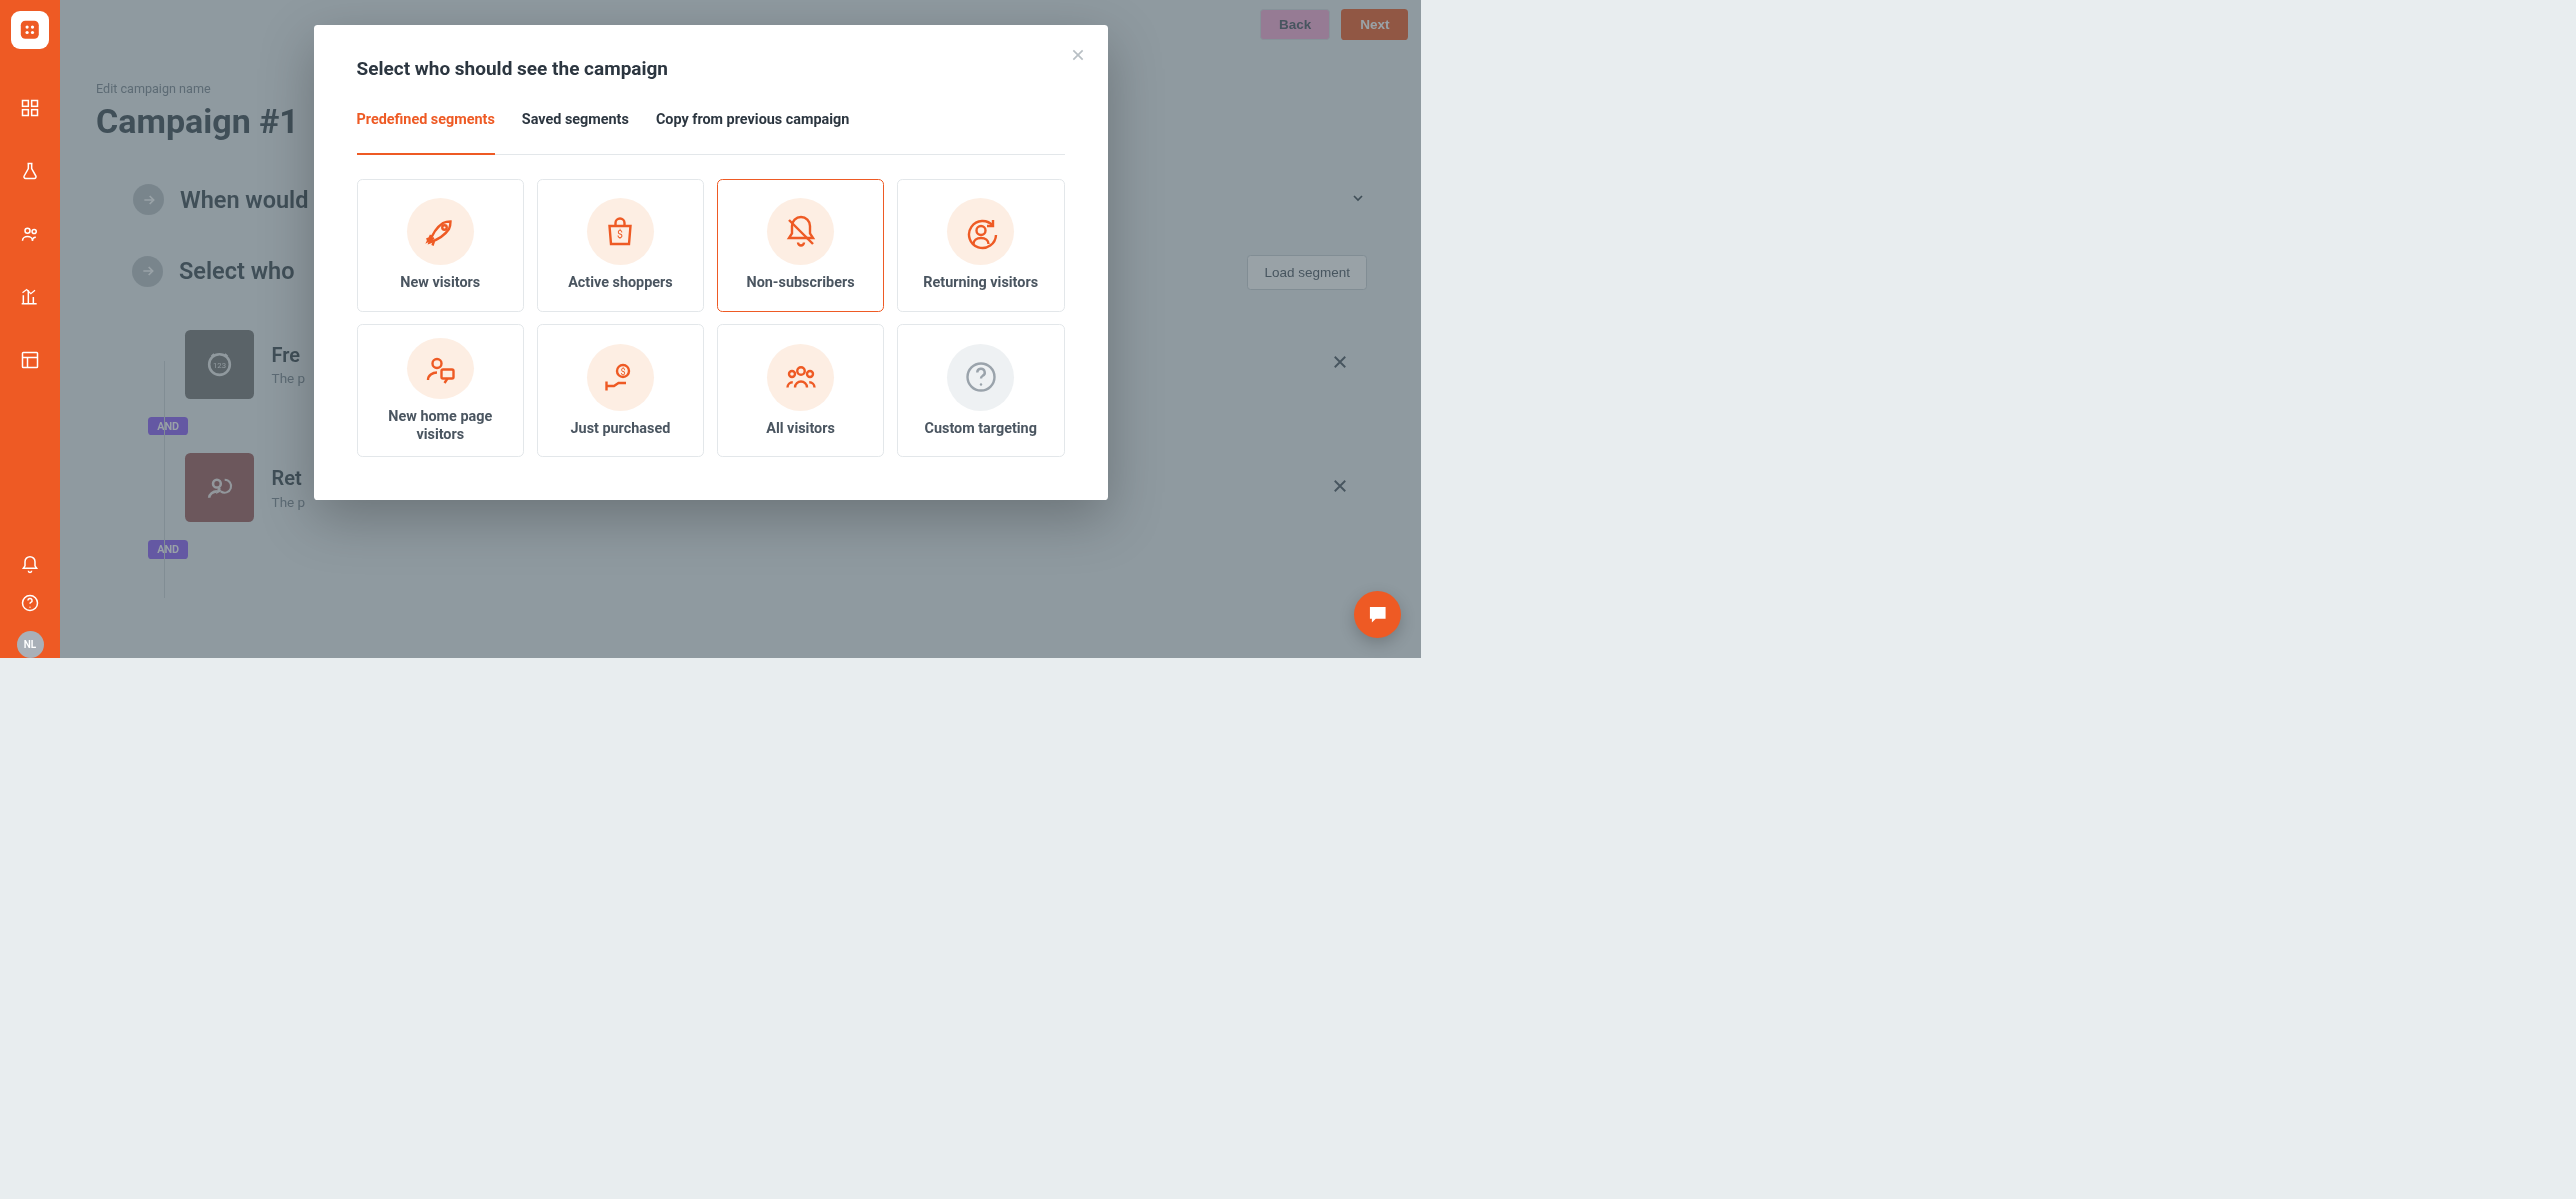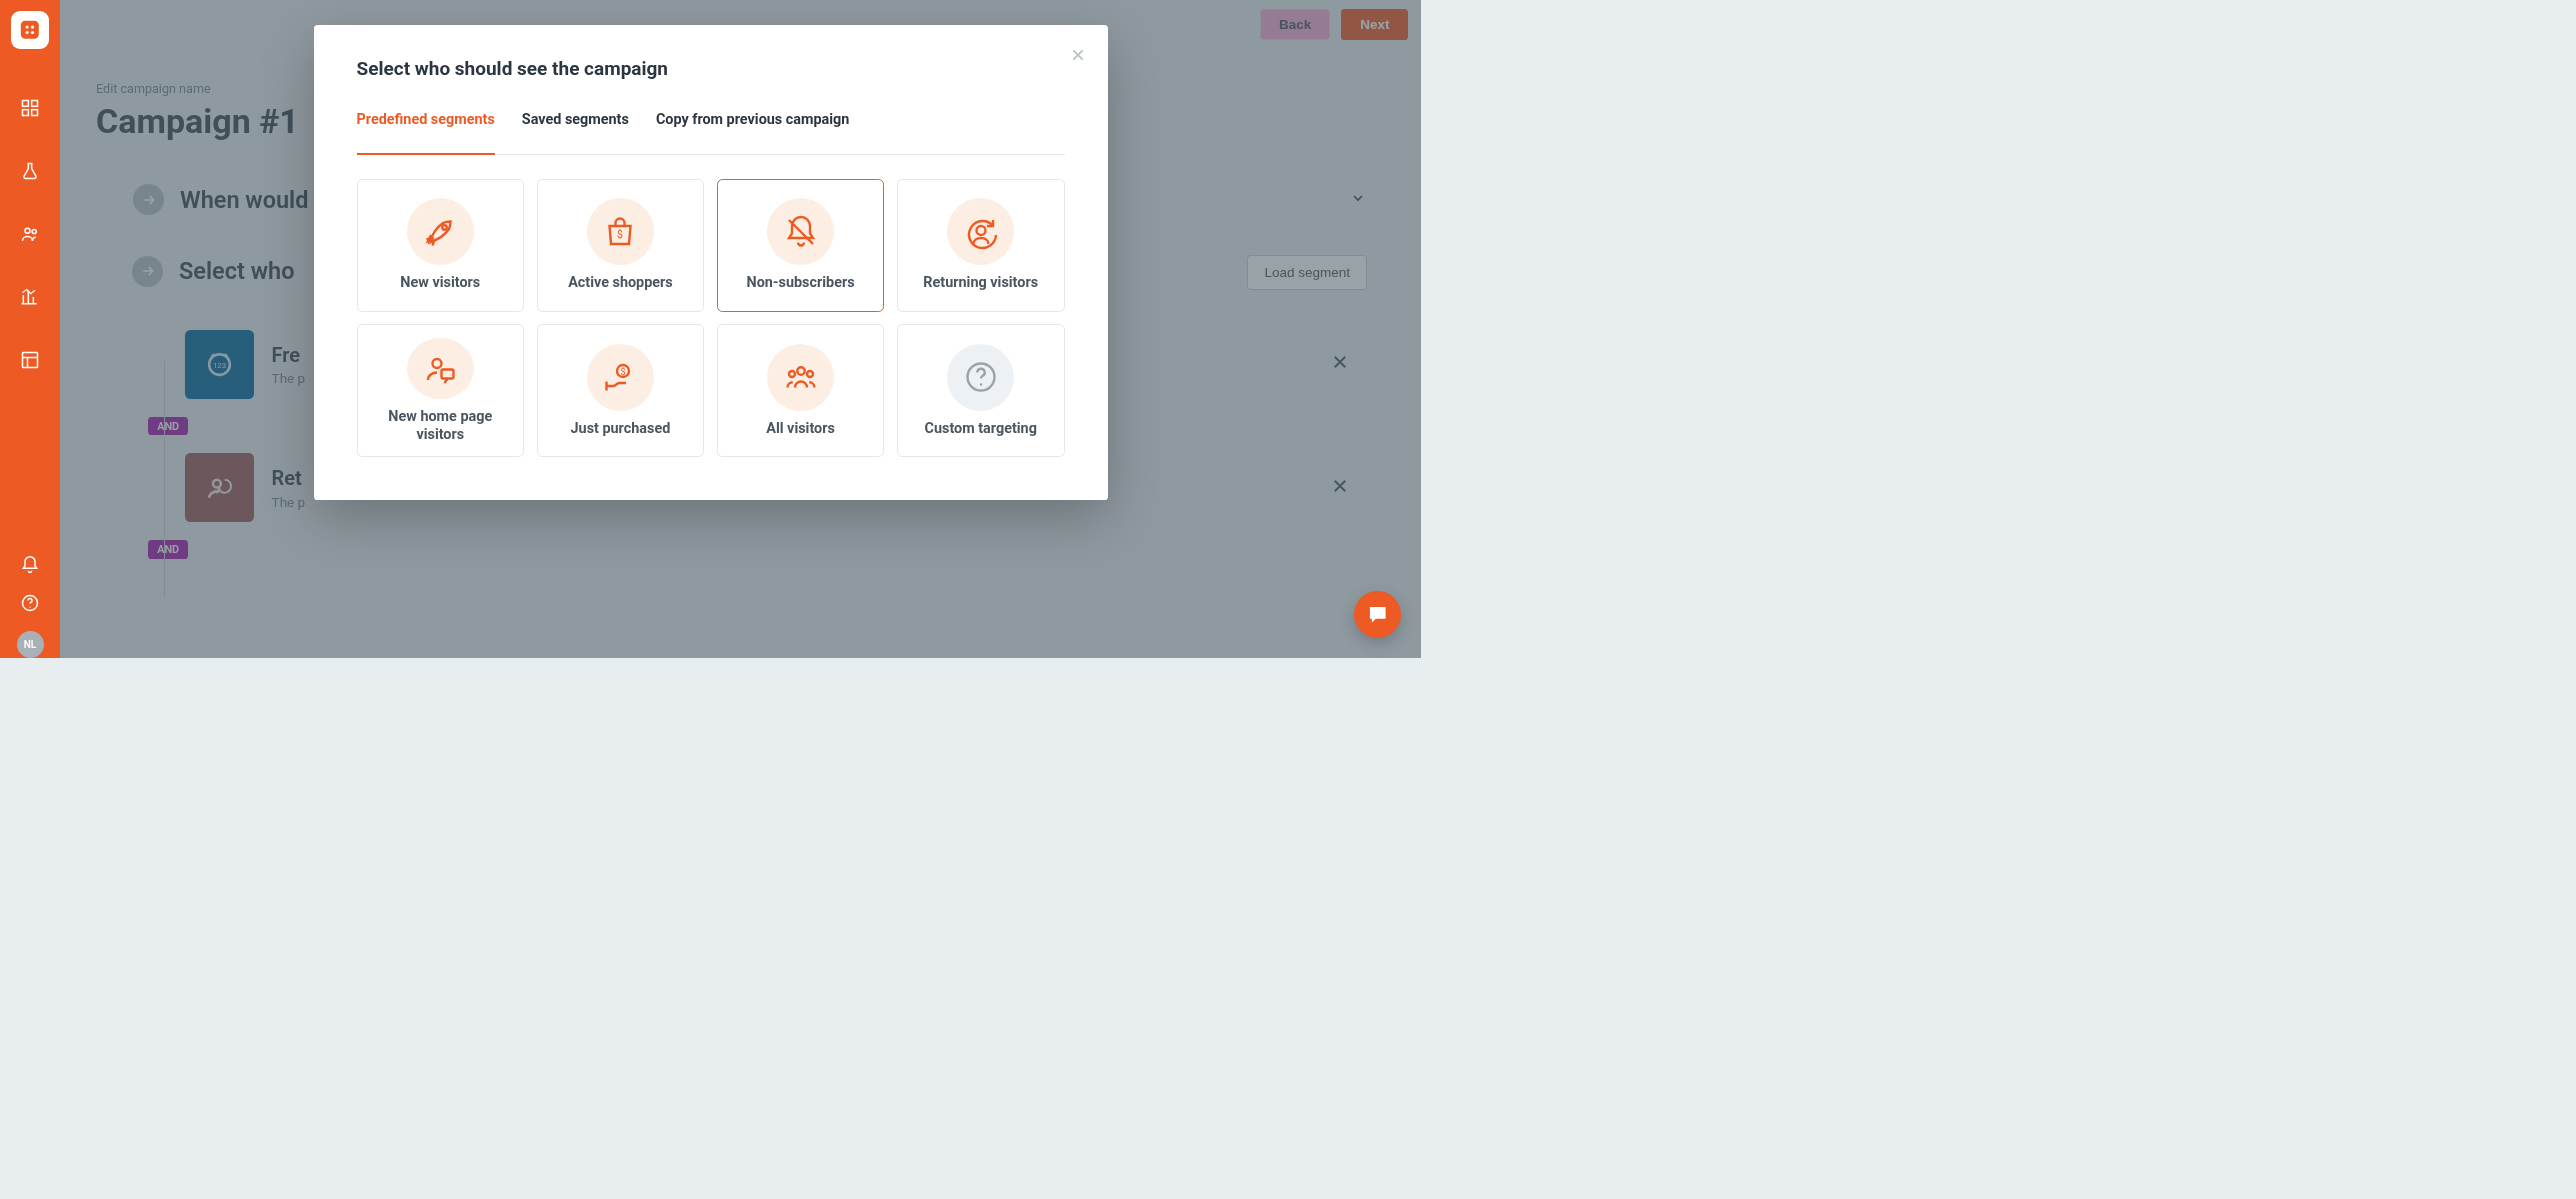--- a/index.html
+++ b/index.html
@@ -145,35 +145,35 @@
     padding: 14.4px 0;
     position: relative;
   }
   .rule-icon {
     width: 69px; height: 69px;
     border-radius: 5.4px;
     display: flex;
     align-items: center;
     justify-content: center;
   }
-  .rule-icon.gold { background: #0369a1; }
+  .rule-icon.gold { background: #737373; }
   .rule-icon.maroon { background: #9c5a5a; }
   .rule-icon svg { stroke: #fff; fill: none; stroke-width: 2; width: 31px; height: 31px; opacity: .85; }
   .rule-text h3 { font-size: 20px; color: #3b4750; font-weight: 600; }
   .rule-text p { font-size: 13.5px; color: #7a8690; margin-top: 3.6px; }
   .remove-x {
     position: absolute;
     right: 9px;
     color: #4a5560;
     font-size: 20px;
     cursor: pointer;
   }
   .and-chip {
     display: inline-block;
-    background: #a21caf;
+    background: #8b5cf6;
     color: #fff;
     font-size: 10.8px;
     font-weight: 600;
     padding: 2.7px 9px;
     border-radius: 3.6px;
     margin: 3.6px 0 3.6px -36px;
   }
   .vline {
     position: absolute;
     left: 32px;

